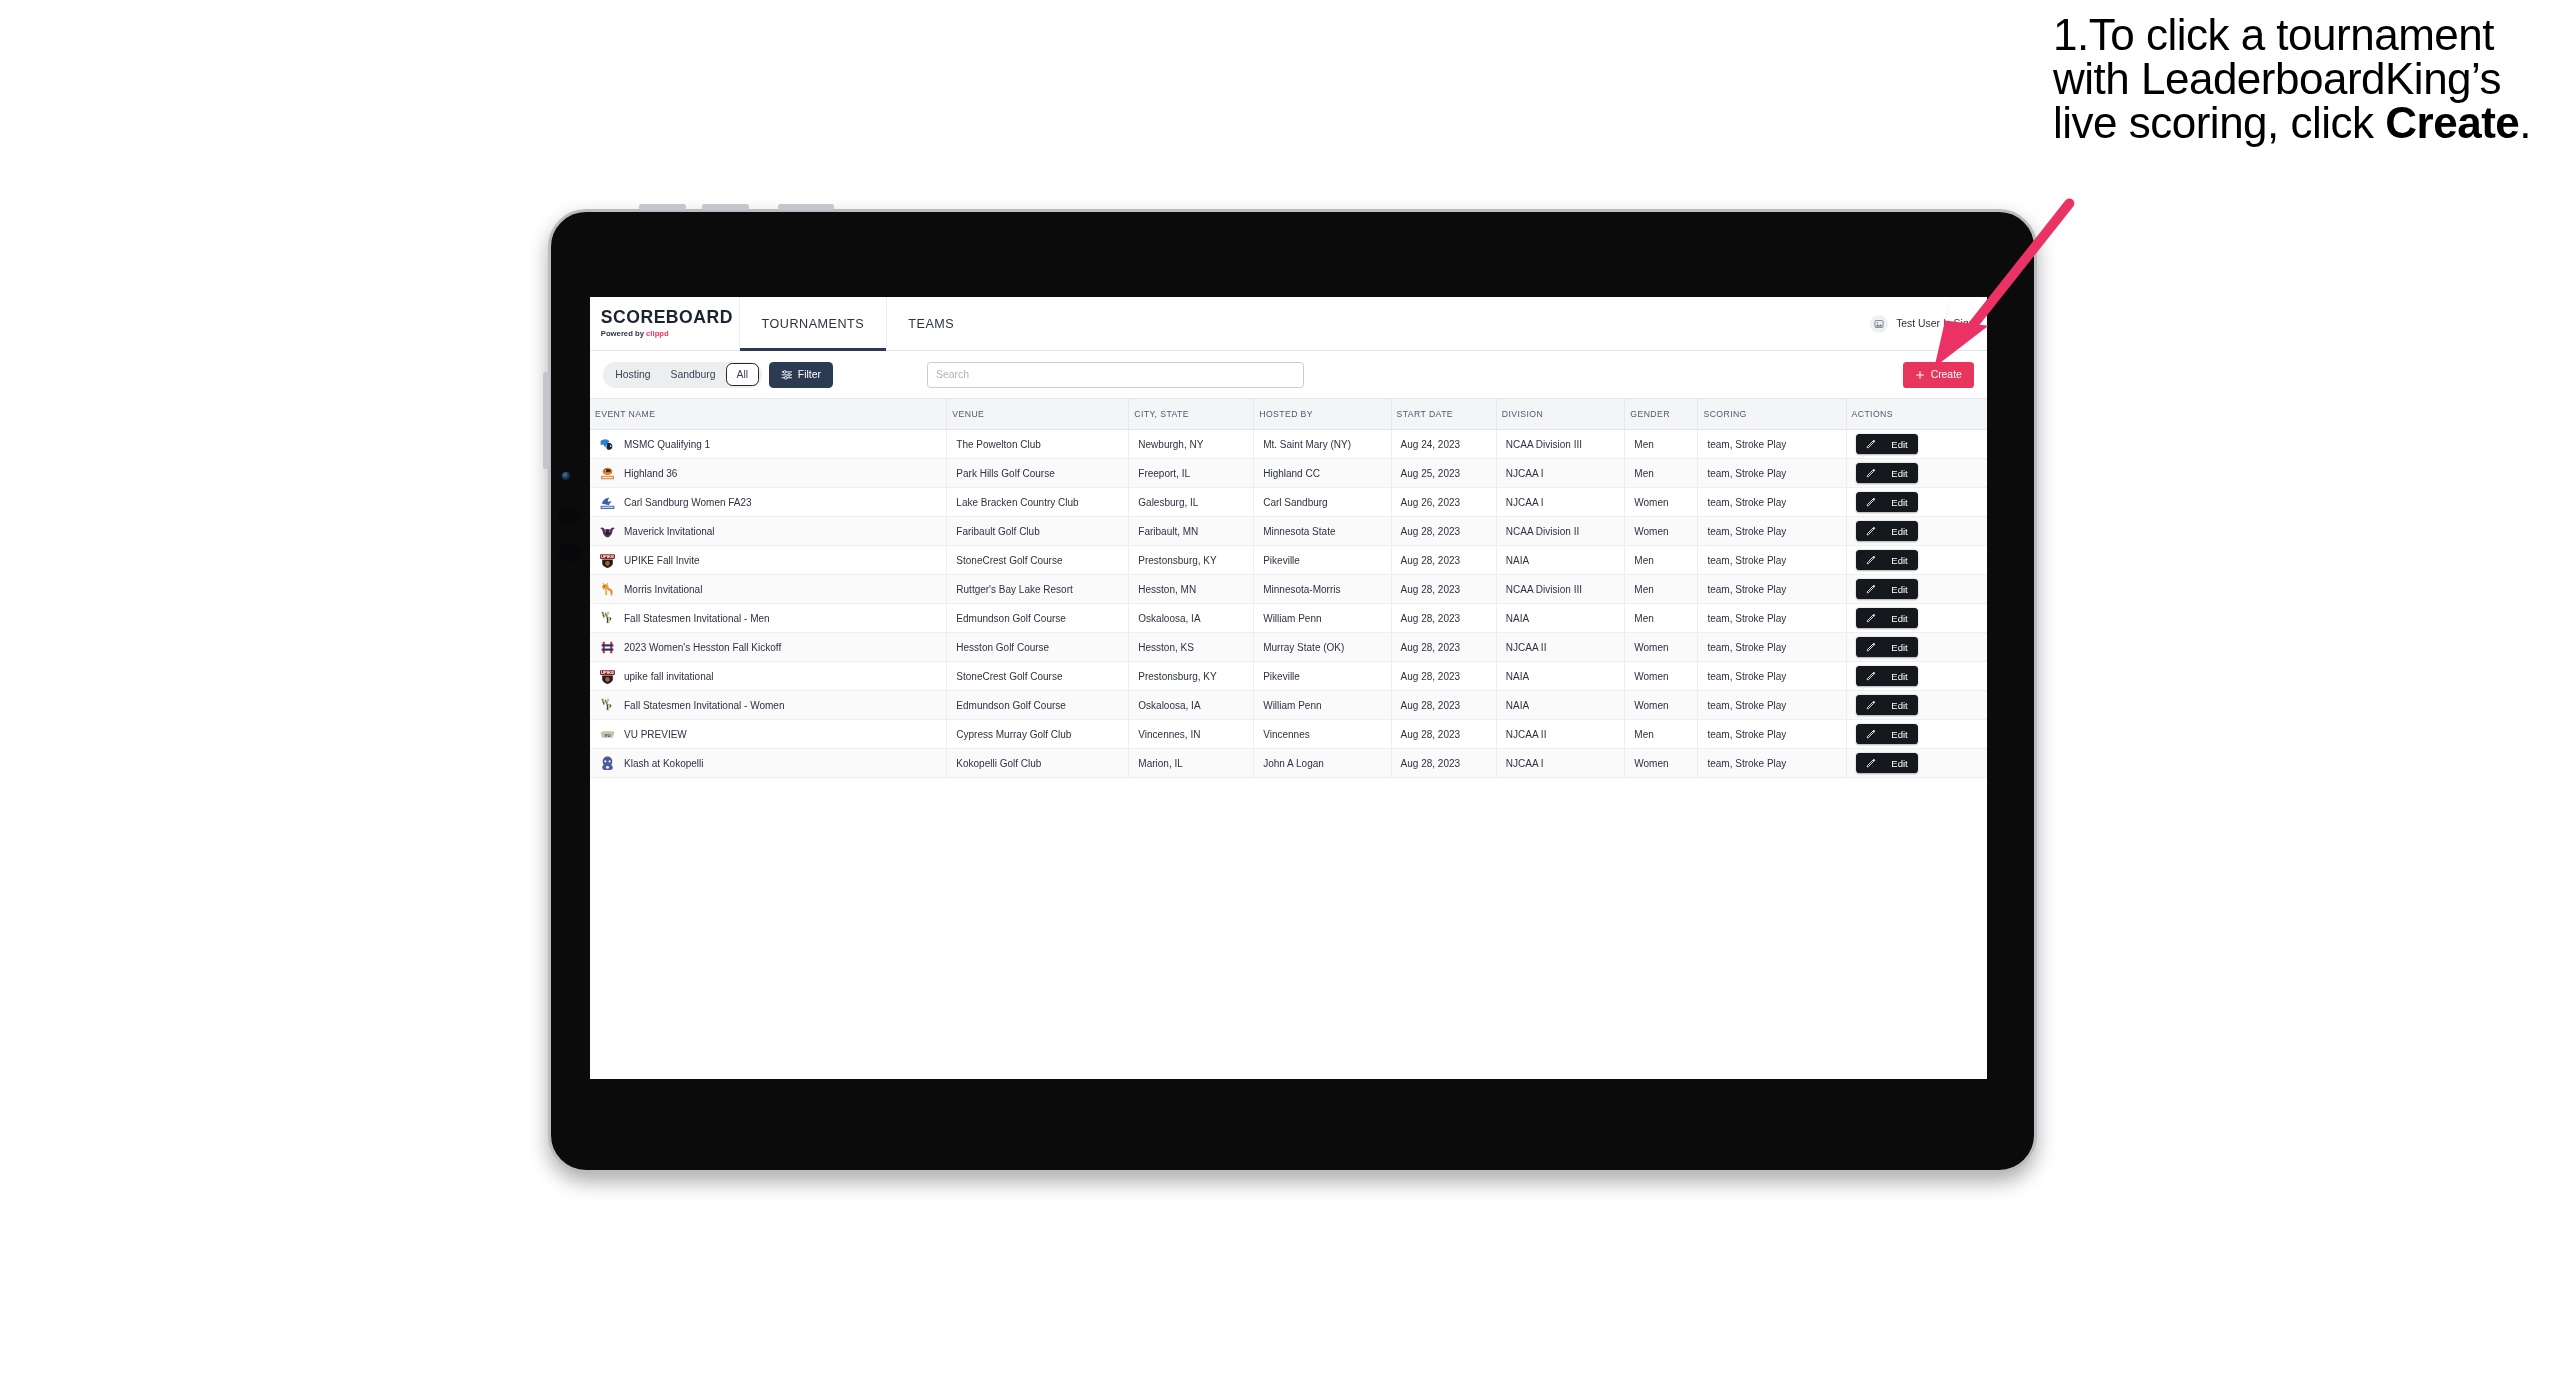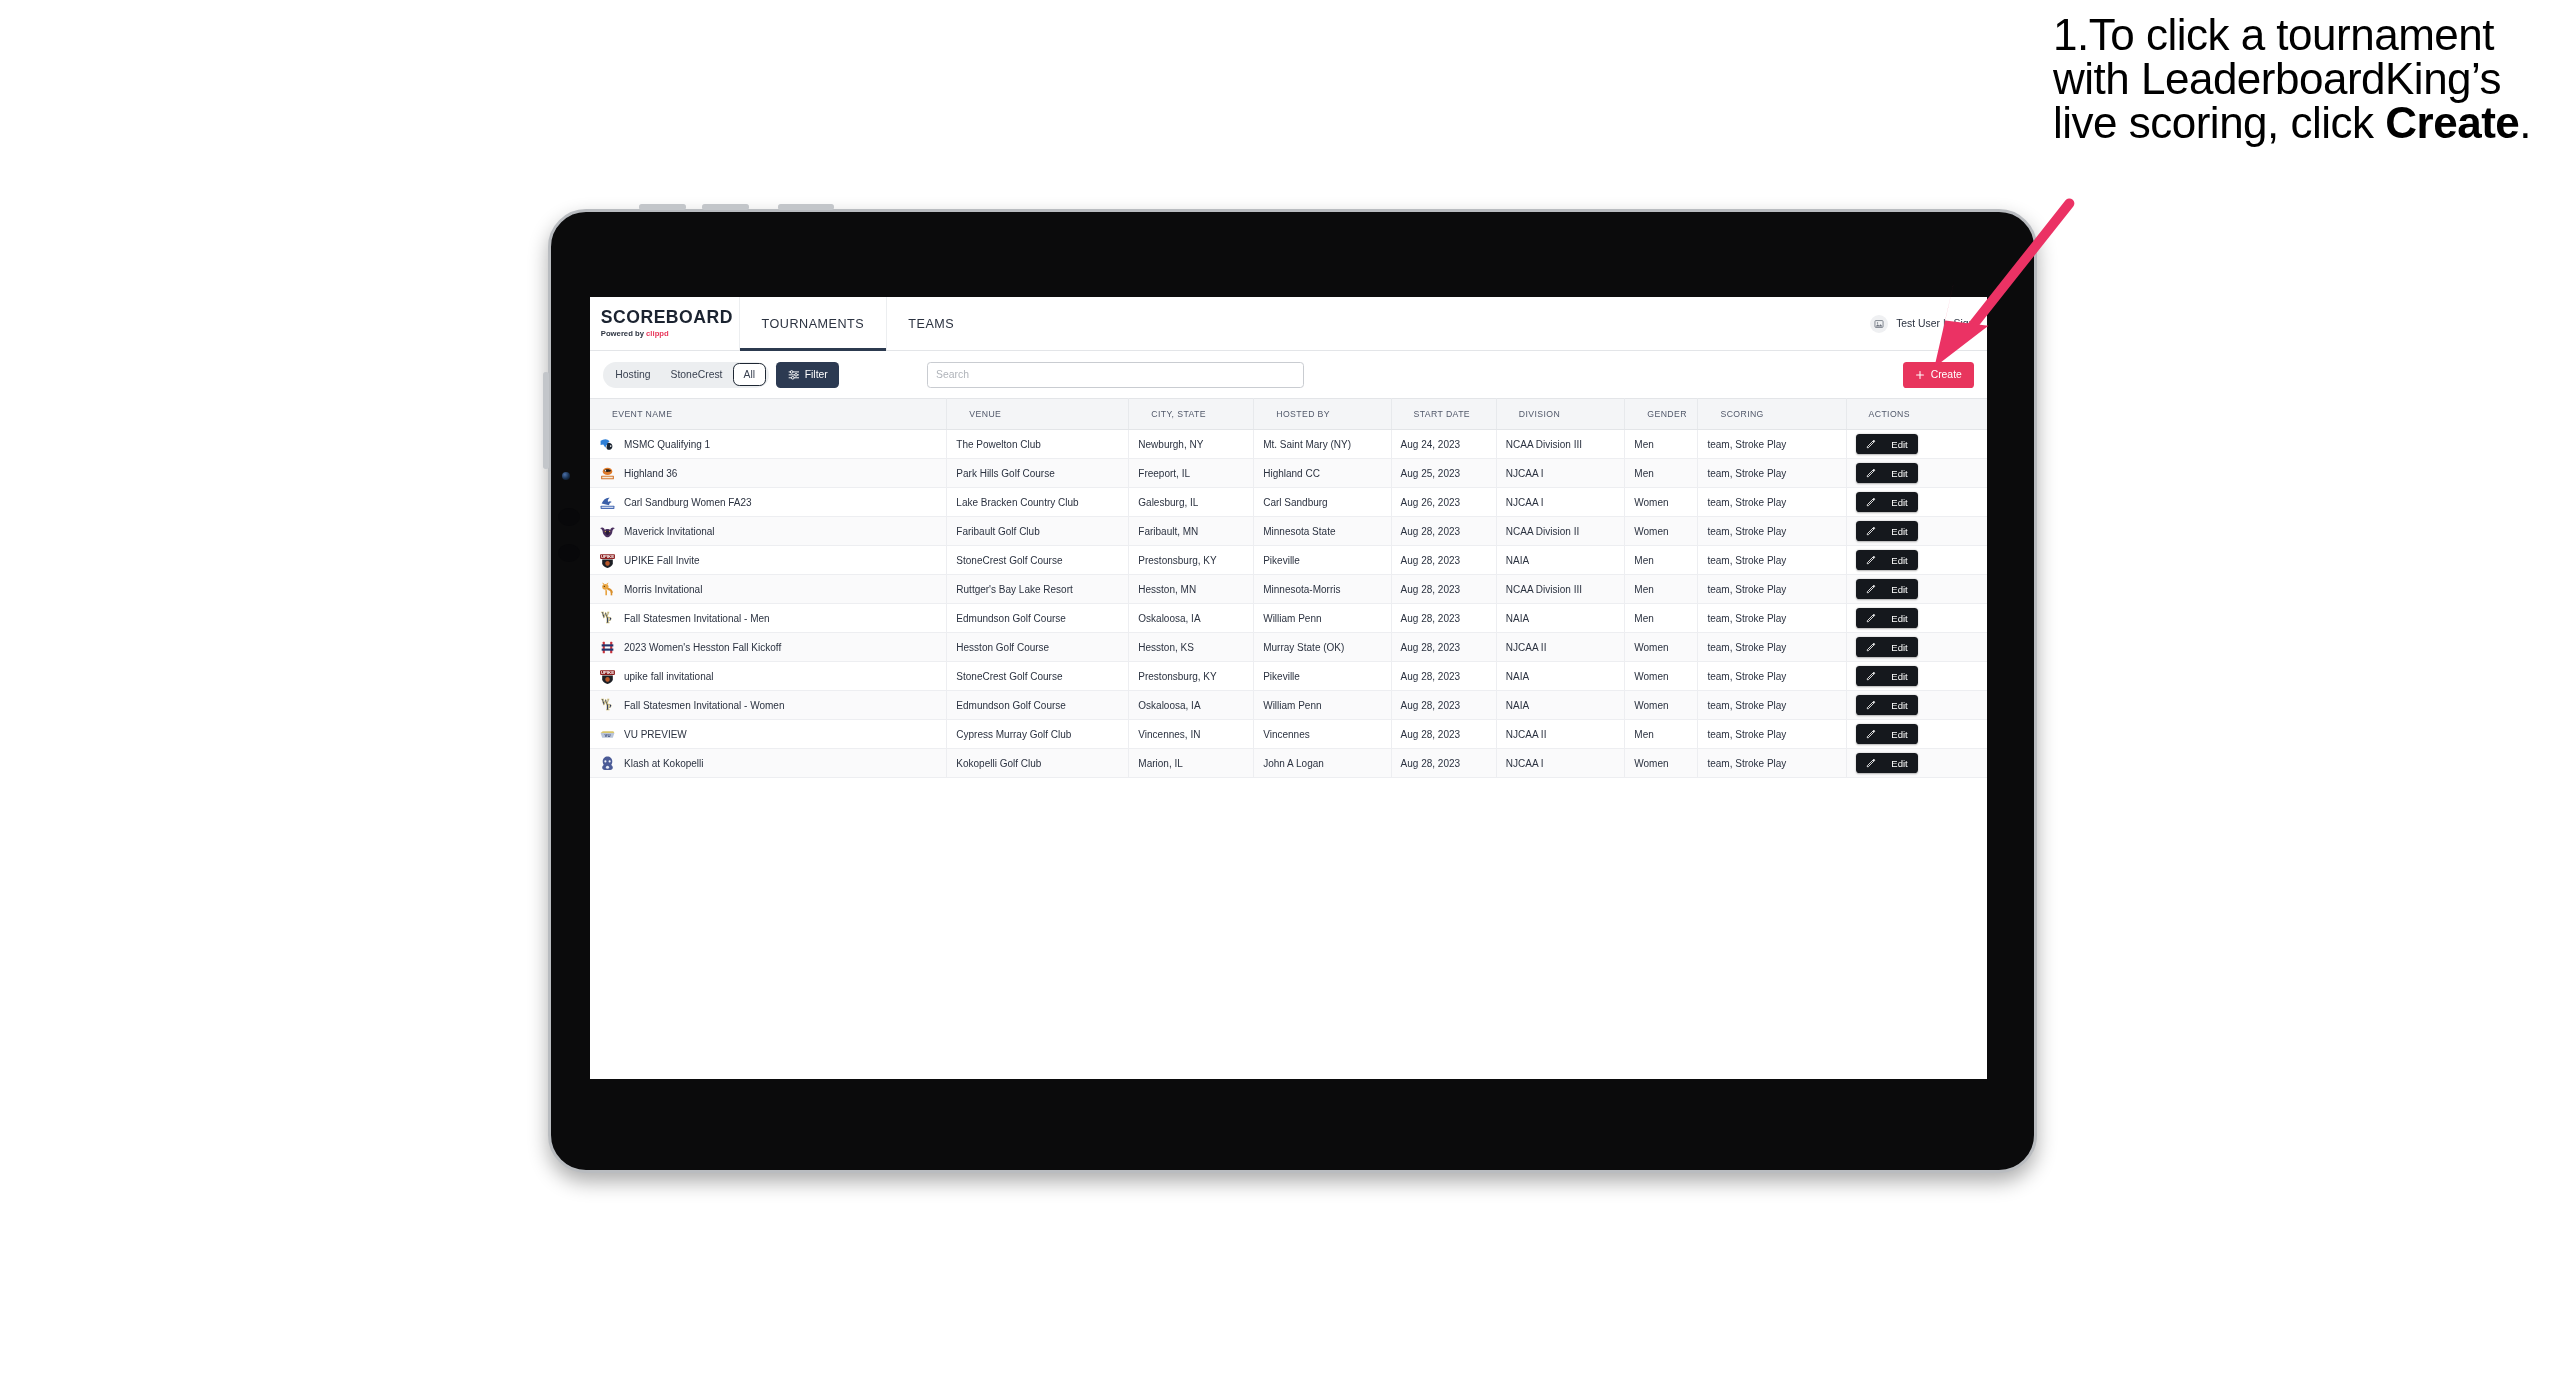--- a/index.html
+++ b/index.html
@@ -108,21 +108,21 @@
     display:flex; align-items:center; gap:5.4px;
     font-size:10.4px; border-radius:3.6px; padding:0 12.6px; cursor:pointer;
     border:none; font-family:"Liberation Sans", sans-serif;
   }
 
   
   #tbl{ width:100%; border-collapse:collapse; table-layout:fixed; }
   #tbl thead th{
     background:#f4f5f7; text-align:left;
     font-size:8.7px; font-weight:500; letter-spacing:0.4px;
-    color:#51586a; padding:10px 0 10px 22px;
+    color:#51586a; padding:10px 0 10px 5px;
     border-top:0.9px solid #e3e5e8; border-bottom:0.9px solid #e3e5e8;
     border-right:0.9px solid #e7e9ec;
   }
   #tbl thead th:last-child{ border-right:none; }
   #tbl tbody td{
     font-size:10px; color:#2b3240; padding:0 0 0 9px;
     height:29px; border-bottom:0.9px solid #edeef1;
     border-right:0.9px solid #edeef1;
     white-space:nowrap; overflow:hidden; text-overflow:ellipsis;
   }
@@ -186,21 +186,21 @@
           </svg>
         </div>
         <span class="usr">Test User |</span>
         <span class="usr">Sign</span>
       </div>
     </div>
 
     <div id="toolbar">
       <div id="segmented">
         <div class="seg-item">Hosting</div>
-        <div class="seg-item">StoneCrest</div>
+        <div class="seg-item">Sandburg</div>
         <div class="seg-item active">All</div>
       </div>
       <div id="filter-btn">
         <svg width="11.7" height="11.7" viewBox="0 0 16 16">
           <g stroke="#fff" stroke-width="1.3" stroke-linecap="round">
             <line x1="1.5" y1="4" x2="14.5" y2="4"></line>
             <line x1="1.5" y1="8" x2="14.5" y2="8"></line>
             <line x1="1.5" y1="12" x2="14.5" y2="12"></line>
           </g>
           <circle cx="5" cy="4" r="1.8" fill="#2c3a52" stroke="#fff" stroke-width="1.3"></circle>

